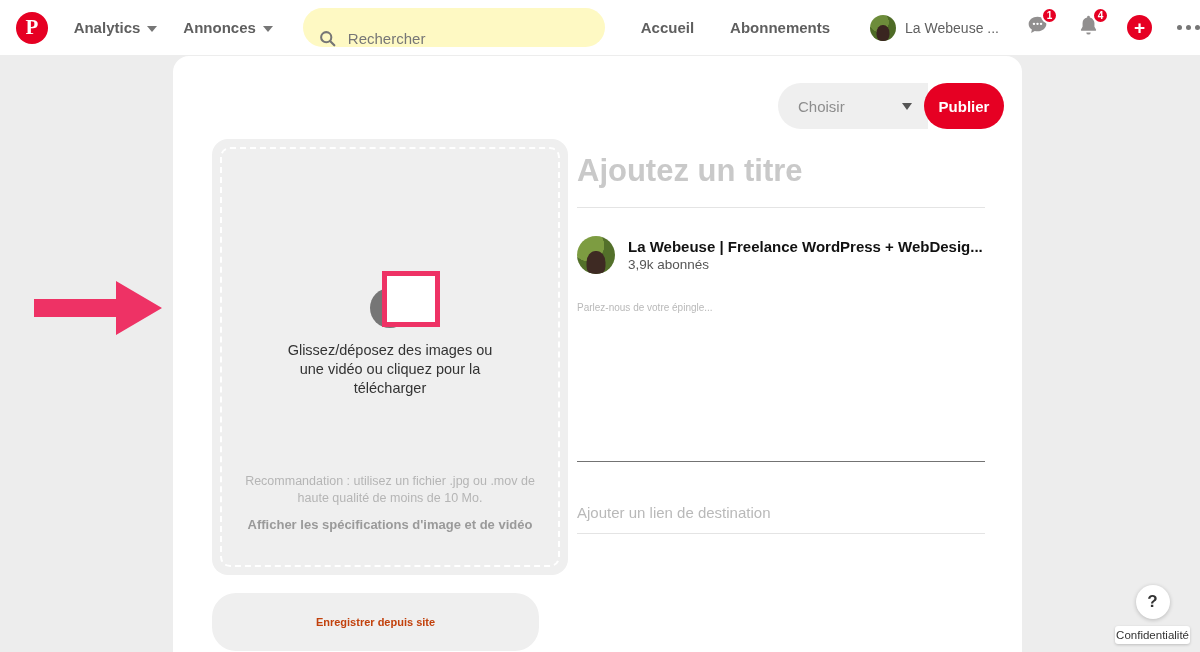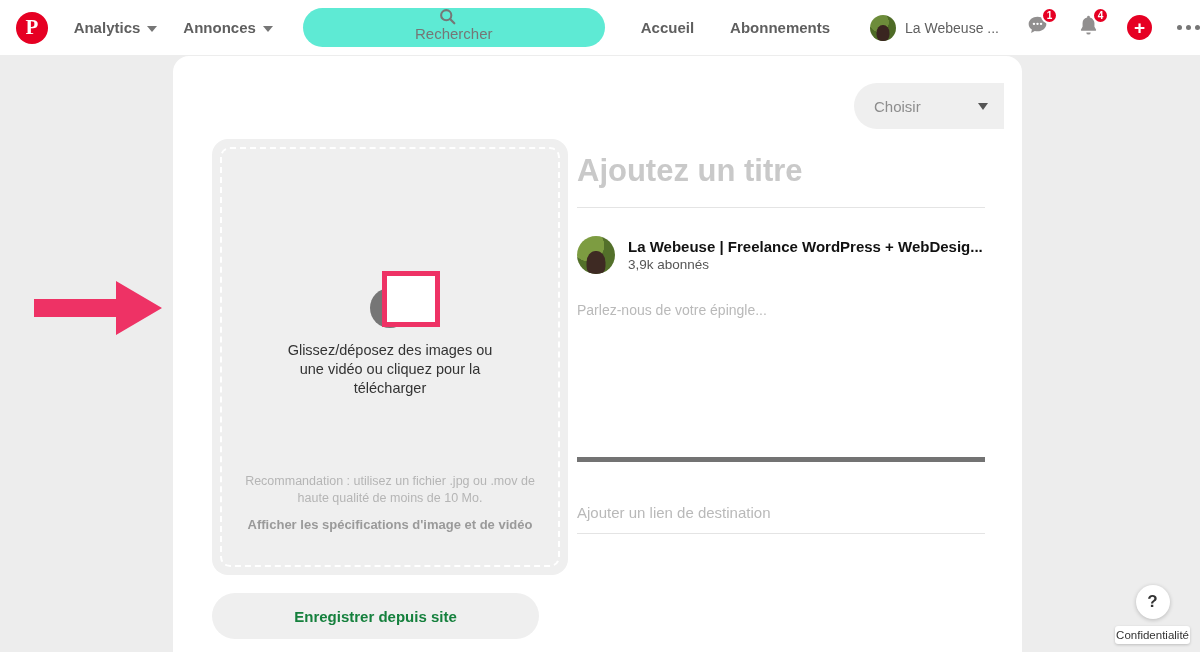--- a/index.html
+++ b/index.html
@@ -39,23 +39,23 @@
   .chev {
     width: 0; height: 0;
     border-left: 5px solid transparent;
     border-right: 5px solid transparent;
     border-top: 6px solid #767676;
     margin-top: 2px;
   }
   .search {
     margin-left: 30px;
     width: 305px; height: 39px;
-    background: #5eead4; border-radius: 20px;
-    display: flex; align-items: center;
-    padding: 0 16px; cursor: text; flex-direction: column;
+    background: #fef9c3; border-radius: 20px;
+    display: flex; align-items: flex-end;
+    padding: 0 16px; cursor: text;
   }
   .search-ico { margin-right: 12px; display: block; }
   .search-ph { font-size: 15px; color: #767676; }
   .nav-link {
     margin-left: 36px;
     font-size: 15px; font-weight: bold; color: #5f5f5f;
     cursor: pointer; white-space: nowrap;
   }
   .acct {
     margin-left: 40px;
@@ -175,24 +175,24 @@
     font-size: 12.5px; line-height: 17px; color: #b5b5b5;
   }
   .dz-specs {
     position: absolute; left: 24px; right: 24px; top: 377px;
     text-align: center;
     font-size: 13px; line-height: 18px; font-weight: bold; color: #9a9a9a;
     cursor: pointer;
   }
   .save-site {
     margin-top: 18px;
-    width: 327px; height: 46px;
+    width: 327px; height: 58px;
     background: #efefef; border: none; border-radius: 24px;
     font-family: "Liberation Sans", sans-serif;
-    font-size: 15px; font-weight: bold; color: #15803d;
+    font-size: 11px; font-weight: bold; color: #c2410c;
     cursor: pointer;
   }
 
   
   .hl-box {
     position: absolute; left: 170px; top: 132px;
     width: 58px; height: 56px;
     border: 5px solid #ee3265;
     background: #fff;
     z-index: 5;
@@ -235,23 +235,23 @@
     font-size: 15px; font-weight: bold; color: #111;
     max-width: 356px; white-space: nowrap;
     overflow: hidden; text-overflow: ellipsis;
   }
   .board-sub { font-size: 13.5px; color: #555; margin-top: 2px; }
 
   .desc-field {
     width: 408px; height: 160px;
     margin-top: 28px;
     border: none; outline: none; resize: none; background: transparent;
-    border-bottom: 5px solid #737373;
-    font-family: "Liberation Sans", sans-serif;
-    font-size: 14px; color: #222;
+    border-bottom: 1px solid #737373;
+    font-family: "Liberation Sans", sans-serif;
+    font-size: 10px; color: #222;
     padding: 0 0 8px;
   }
   .desc-field::placeholder { color: #b9b9b9; }
 
   .link-field {
     width: 408px;
     margin-top: 38px;
     border: none; outline: none; background: transparent;
     border-bottom: 1px solid #e4e4e4;
     font-family: "Liberation Sans", sans-serif;
@@ -362,20 +362,21 @@
   </div>
 </div>
 
 <div class="card">
 
   <div class="pub-row">
     <div class="choisir">
       <span>Choisir</span>
       <i class="chev2"></i>
     </div>
+    <button class="publier">Publier</button>
   </div>
 
   <div class="left-col">
 
     <div class="dropzone">
       <div class="dz-dash"></div>
 
       <div class="dz-inner">
         <div class="up-circle">
           <svg width="20" height="20" viewBox="0 0 20 20">

